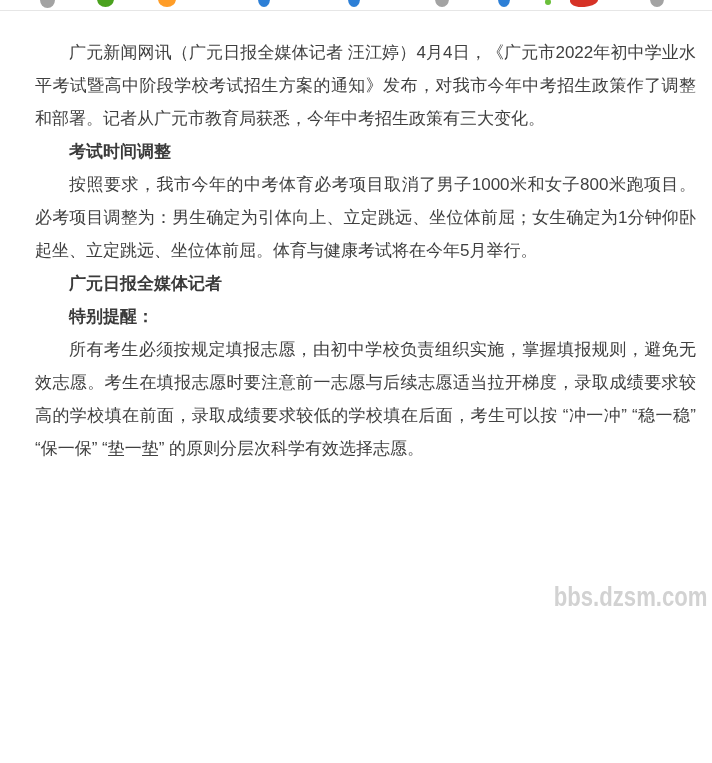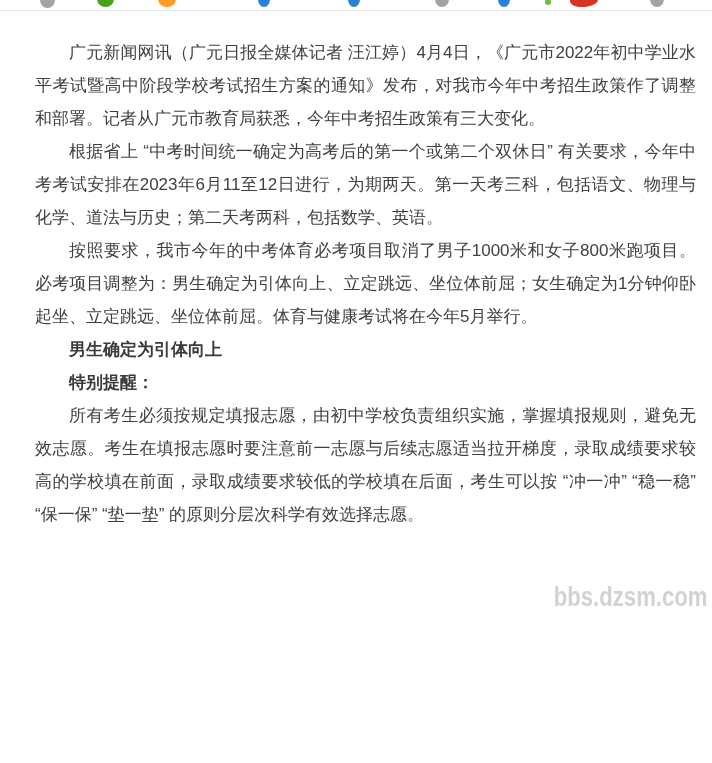--- a/index.html
+++ b/index.html
@@ -76,20 +76,20 @@
       <span class="share-icon" style="left: 348px; top: -9px; width: 12px; height: 16px; background: rgb(45, 127, 214);"></span>
       <span class="share-icon" style="left: 435px; top: -9px; width: 14px; height: 16px; background: rgb(163, 163, 163);"></span>
       <span class="share-icon" style="left: 498px; top: -9px; width: 12px; height: 16px; background: rgb(45, 127, 214);"></span>
       <span class="share-icon" style="left: 545px; top: -1px; width: 6px; height: 6px; background: rgb(106, 191, 58);"></span>
       <span class="share-icon slant" style="left: 570px; top: -7px; width: 28px; height: 14px; background: rgb(214, 50, 38);"></span>
       <span class="share-icon" style="left: 650px; top: -9px; width: 14px; height: 16px; background: rgb(163, 163, 163);"></span>
     </div>
   <div class="divider"></div>
   <div class="article">
       <p>广元新闻网讯（广元日报全媒体记者 汪江婷）4月4日，《广元市2022年初中学业水平考试暨高中阶段学校考试招生方案的通知》发布，对我市今年中考招生政策作了调整和部署。记者从广元市教育局获悉，今年中考招生政策有三大变化。</p>
-      <p>根据省上 “中考时间统一确定为高考后的第一个或第二个双休日” 有关要求，今年中考考试安排在2023年6月11至12日进行，为期两天。第一天考三科，包括语文、物理与化学、道法与历史；第二天考两科，包括数学、英语。</p>
+      <p class="heading">考试时间调整</p>
       <p>按照要求，我市今年的中考体育必考项目取消了男子1000米和女子800米跑项目。必考项目调整为：男生确定为引体向上、立定跳远、坐位体前屈；女生确定为1分钟仰卧起坐、立定跳远、坐位体前屈。体育与健康考试将在今年5月举行。</p>
-      <p class="heading">男生确定为引体向上</p>
+      <p class="heading">广元日报全媒体记者</p>
       <p class="heading">特别提醒：</p>
       <p>所有考生必须按规定填报志愿，由初中学校负责组织实施，掌握填报规则，避免无效志愿。考生在填报志愿时要注意前一志愿与后续志愿适当拉开梯度，录取成绩要求较高的学校填在前面，录取成绩要求较低的学校填在后面，考生可以按 “冲一冲” “稳一稳” “保一保” “垫一垫” 的原则分层次科学有效选择志愿。</p>
     </div>
   <div class="watermark">bbs.dzsm.com</div>
 </div>
 
 </body></html>

